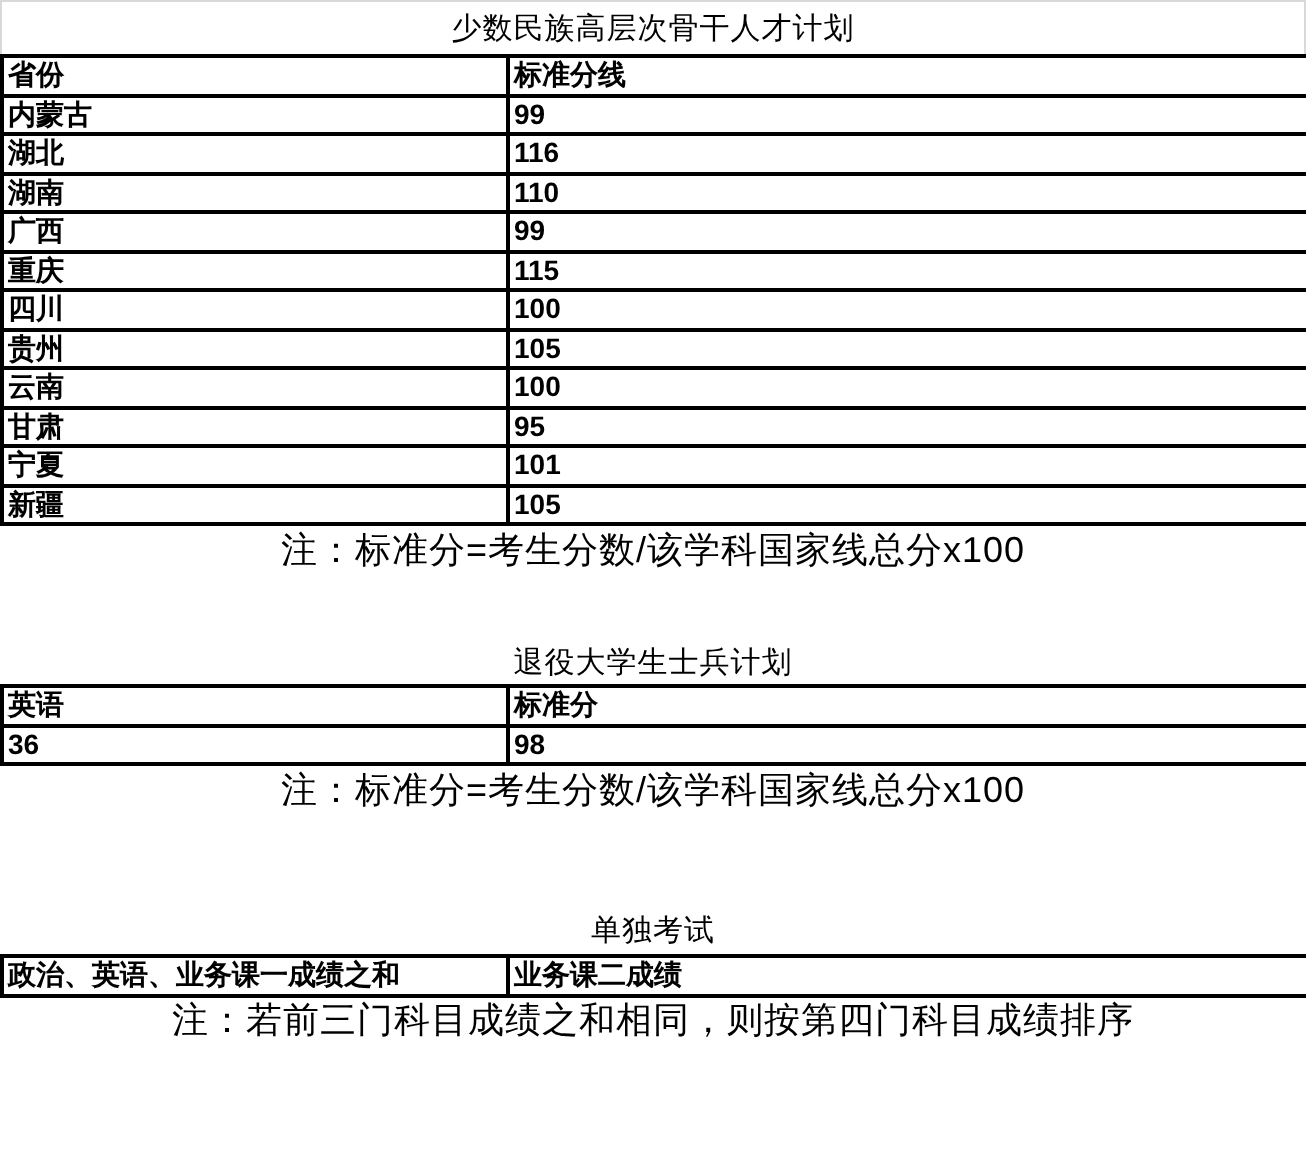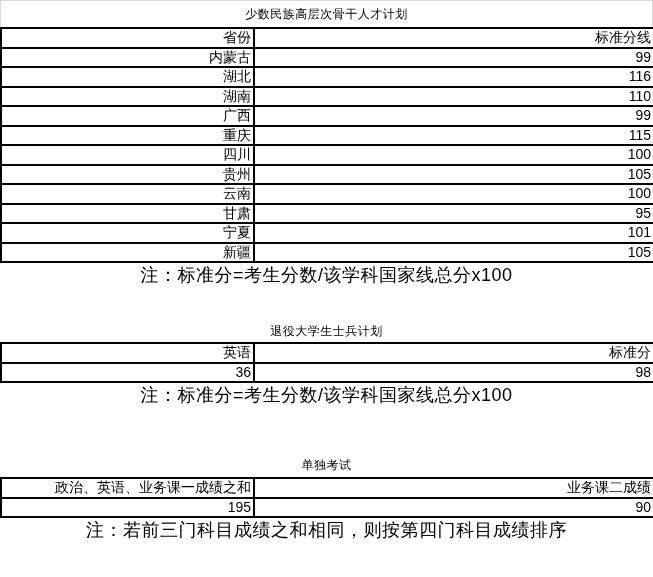--- a/index.html
+++ b/index.html
@@ -11,39 +11,39 @@
     color: #000000;
     border-top: 1px solid #d9d9d9;
     overflow: hidden;
   }
   .doc { width: 653px; }
   .section-title {
     height: 26px;
     display: flex;
     align-items: center;
     justify-content: center;
-    font-size: 12px;
+    font-size: 15px;
     letter-spacing: 0.5px;
     font-family: Liberation Serif, serif;
   }
   .section-title.first {
     border-left: 1px solid #d9d9d9;
     border-right: 1px solid #d9d9d9;
   }
   table.score-table {
     width: 653px;
     border-collapse: collapse;
     table-layout: fixed;
   }
   table.score-table th,
   table.score-table td {
     border: 2px solid #000000;
-    font-weight: normal;
+    font-weight: bold;
     font-size: 14px;
-    text-align: right;
+    text-align: left;
     vertical-align: middle;
     height: 19px;
     padding: 0 2px;
     line-height: 1.25;
     overflow: hidden;
     white-space: nowrap;
   }
   col.c1 { width: 253px; }
   col.c2 { width: 400px; }
   .table-note {
@@ -155,22 +155,18 @@
   <table class="score-table">
     <colgroup>
         <col class="c1">
         <col class="c2">
       </colgroup>
     <tbody>
         <tr>
       <th>政治、英语、业务课一成绩之和</th>
       <th>业务课二成绩</th>
     </tr>
-    <tr>
-      <td>195</td>
-      <td>90</td>
-    </tr>
   </tbody>
     </table>
 
   <div class="table-note">注：若前三门科目成绩之和相同，则按第四门科目成绩排序</div>
 
 </div>
 
 </body></html>

